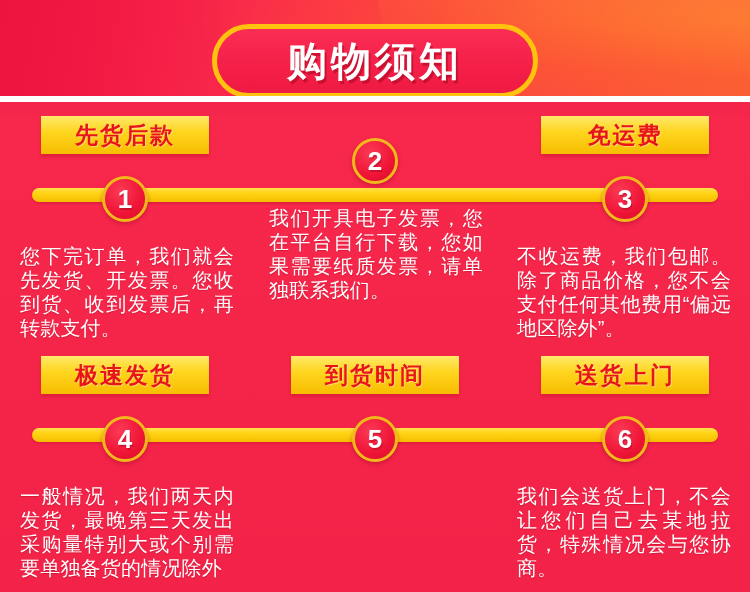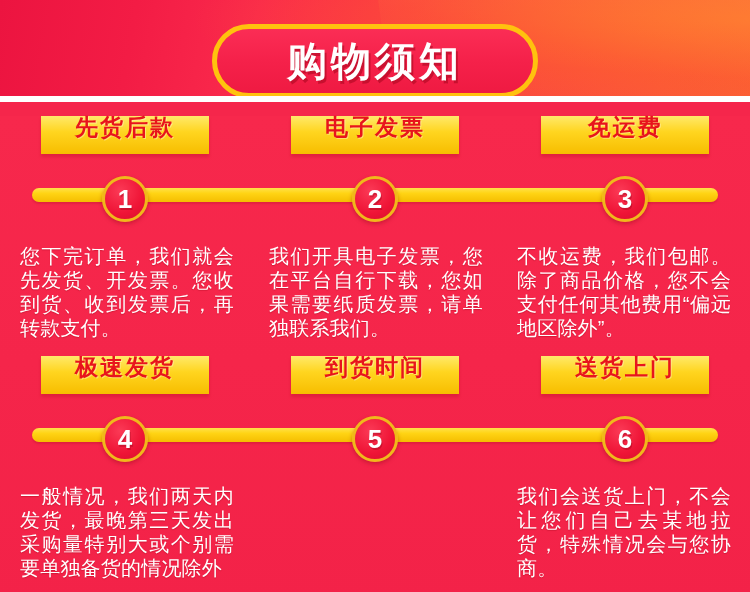--- a/index.html
+++ b/index.html
@@ -125,20 +125,21 @@
     align-items: center;
   }
 
   .banner {
     position: relative;
     height: 38px;
     min-width: 168px;
     padding: 0 22px;
     box-sizing: border-box;
     display: flex;
+    align-items: center;
     justify-content: center;
     background: linear-gradient(180deg, #ffe96a 0%, #ffd51f 42%, #f7bd00 100%);
     box-shadow: 0 3px 3px rgba(150,0,20,0.22);
   }
   .banner-text {
     color: #e8141c;
     font-size: 23px;
     font-weight: bold;
     letter-spacing: 2px;
     line-height: 1;
@@ -208,23 +209,20 @@
           <div class="banner">
             <span class="banner-text">先货后款</span>
           </div>
           <div class="num-circle">
             <span class="num-text">1</span>
           </div>
           <div class="desc">您下完订单，我们就会先发货、开发票。您收到货、收到发票后，再转款支付。</div>
         </div>
 
         <div class="cell cell-2">
-          <div class="banner">
-            <span class="banner-text">电子发票</span>
-          </div>
           <div class="num-circle">
             <span class="num-text">2</span>
           </div>
           <div class="desc">我们开具电子发票，您在平台自行下载，您如果需要纸质发票，请单独联系我们。</div>
         </div>
 
         <div class="cell cell-3">
           <div class="banner">
             <span class="banner-text">免运费</span>
           </div>

